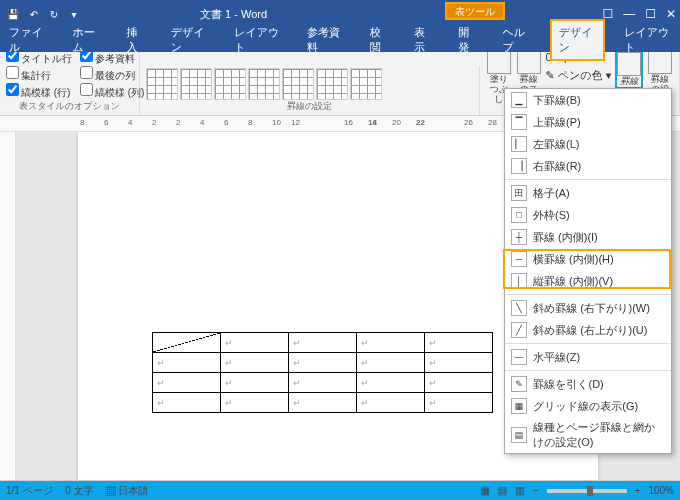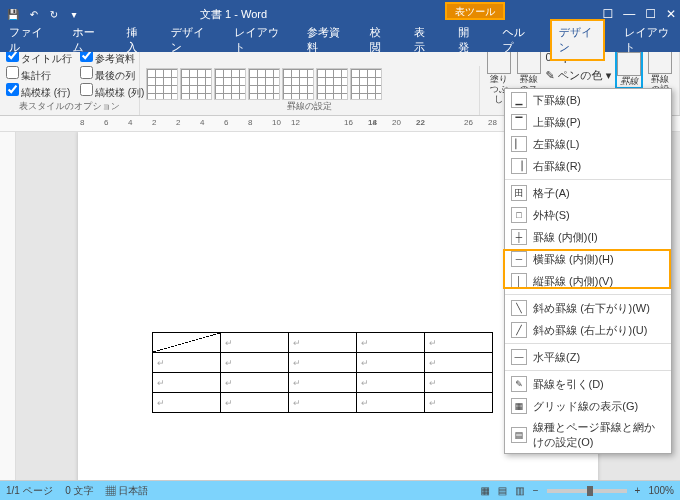--- a/index.html
+++ b/index.html
@@ -36,21 +36,21 @@
 .vruler { position:absolute; left:0; top:0; bottom:0; width:16px; background:#f9f9f9; border-right:1px solid #ddd; }
 .page { position:absolute; left:78px; top:0px; width:520px; height:500px; background:#fff; box-shadow:0 0 4px rgba(0,0,0,.2); }
 .tbl { position:absolute; left:74px; top:200px; border-collapse:collapse; }
 .tbl td { border:1px solid #000; width:68px; height:20px; font-size:9px; color:#aaa; text-align:left; padding-left:4px; vertical-align:middle; position:relative; }
 .tbl td.diag:after { content:""; position:absolute; left:0; top:0; right:0; bottom:0; background:linear-gradient(to bottom right,transparent 49%,#000 49%,#000 51%,transparent 51%); }
 .dropdown { position:absolute; right:8px; top:88px; width:168px; background:#fff; border:1px solid #aaa; box-shadow:2px 2px 6px rgba(0,0,0,.3); font-size:11px; z-index:10; }
 .dditem { display:flex; align-items:center; padding:3px 6px; gap:6px; cursor:pointer; }
 .dditem .ic { width:16px; height:16px; border:1px solid #aaa; flex-shrink:0; display:inline-flex; align-items:center; justify-content:center; font-size:9px; }
 .ddsep { height:1px; background:#ddd; margin:2px 0; }
 .ddhl { position:absolute; border:2px solid orange; pointer-events:none; }
-.statusbar { position:absolute; bottom:0; left:0; right:0; height:20px; background:#7dd3fc; border-top:1px solid #ccc; display:flex; align-items:center; font-size:10px; padding:0 6px; gap:12px; color:#444; }
+.statusbar { position:absolute; bottom:0; left:0; right:0; height:20px; background:#0ea5e9; border-top:1px solid #ccc; display:flex; align-items:center; font-size:10px; padding:0 6px; gap:12px; color:#444; }
 .statusbar .right { margin-left:auto; display:flex; gap:8px; align-items:center; }
 .zoom { width:80px; height:4px; background:#ccc; position:relative; }
 .zoom:after { content:""; width:6px; height:10px; background:#666; position:absolute; left:50%; top:-3px; }
 </style>
 </head>
 <body>
 
 <div class="titlebar">
   <div class="qat">
     <span>💾</span>

